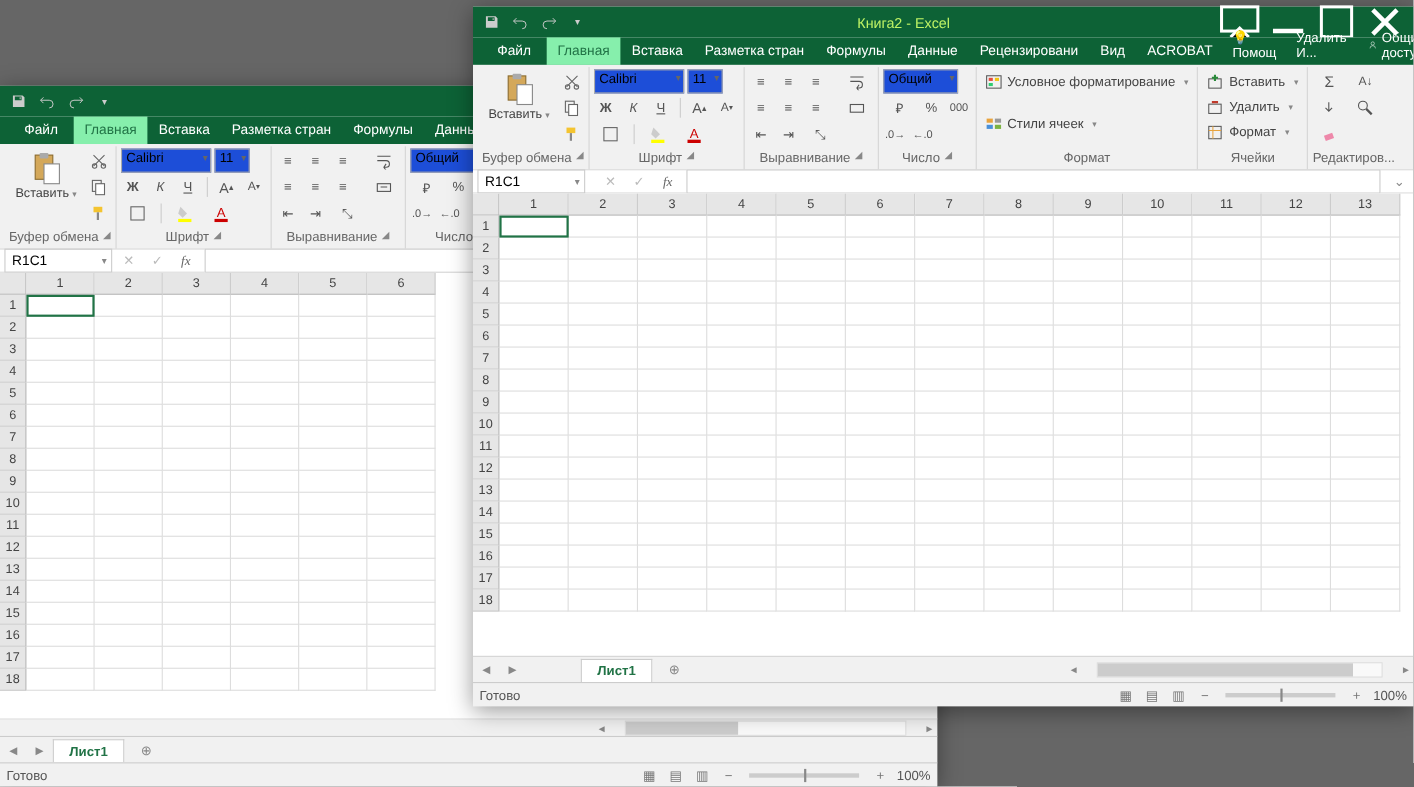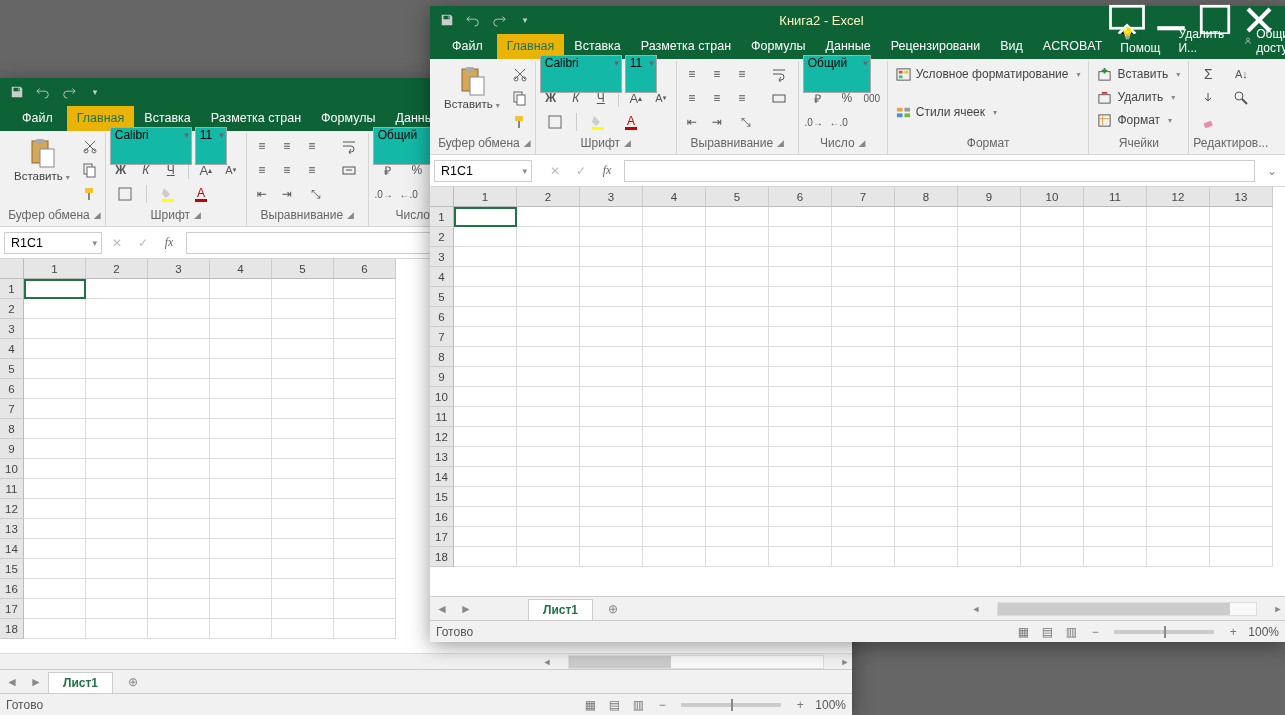--- a/index.html
+++ b/index.html
@@ -3,52 +3,52 @@
 <meta charset="utf-8">
 <style>
 *{box-sizing:border-box;margin:0;padding:0;font-family:"Segoe UI",Tahoma,sans-serif;font-size:12px;user-select:none}
 body{background:#666;width:1285px;height:715px;position:relative;overflow:hidden}
 .win{position:absolute;background:#fff;box-shadow:0 4px 20px rgba(0,0,0,.4);display:flex;flex-direction:column}
 .win1{left:0;top:78px;width:852px;height:637px;z-index:1}
 .win2{left:430px;top:6px;width:855px;height:636px;z-index:2}
 .titlebar{background:#0d6236;height:28px;display:flex;align-items:center;color:#fff;padding:0 4px}
 .tb-btn{width:26px;height:24px;display:flex;align-items:center;justify-content:center;color:#ccc;cursor:pointer}
 .tb-btn svg{width:14px;height:14px}
-.tb-title{flex:1;text-align:center;font-size:13px;color:#fef9c3}
+.tb-title{flex:1;text-align:center;font-size:13px;color:#bef264}
 .sys-btns{display:flex;margin-left:auto}
 .sys-btn{width:44px;height:28px;display:flex;align-items:center;justify-content:center;color:#fff;cursor:pointer}
 .menubar{background:#0d6236;height:25px;display:flex;align-items:flex-end;padding-left:8px}
 .menu-item{color:#fff;padding:5px 10px 6px;font-size:12.5px;cursor:pointer;white-space:nowrap}
 .menu-item.file{padding:5px 14px 6px}
-.menu-item.active{background:#eab308;color:#217346}
+.menu-item.active{background:#86efac;color:#217346}
 .menu-right{margin-left:auto;display:flex;align-items:center;gap:2px;padding-right:4px}
 .menu-user{color:#fff;font-size:12px;padding:4px 8px}
 .menu-share{color:#fff;font-size:12px;padding:4px 10px;display:flex;align-items:center;gap:4px}
 .ribbon{background:#f1f1f1;border-bottom:1px solid #d5d5d5;height:96px;display:flex;padding:2px 4px 0}
 .rgroup{display:flex;flex-direction:column;border-right:1px solid #d5d5d5;padding:2px 4px;position:relative}
 .rgroup-body{flex:1;display:flex;align-items:flex-start;gap:3px}
-.rgroup-label{text-align:center;font-size:11px;color:#666;padding:1px 0 2px;display:flex;align-items:center;justify-content:center;gap:4px}
+.rgroup-label{text-align:center;font-size:11px;color:#666;padding:1px 0 2px;display:flex;align-items:flex-start;justify-content:center;gap:4px}
 .rgroup .dlg{font-size:9px;color:#888;cursor:pointer}
 .rbig{display:flex;flex-direction:column;align-items:center;padding:2px 6px;cursor:pointer}
 .rbig-ico{width:32px;height:32px;display:flex;align-items:center;justify-content:center}
 .rbig-txt{font-size:11.5px;color:#444;margin-top:1px}
 .rcol{display:flex;flex-direction:column;gap:2px}
 .ricon{width:22px;height:22px;display:flex;align-items:center;justify-content:center;cursor:pointer;color:#555}
 .ricon.dd{width:30px}
 .ricon svg{width:16px;height:16px}
-.rsel{border:1px solid #aaa;background:#14b8a6;height:38px;font-size:12px;padding:0 14px 0 4px;cursor:pointer;position:relative}
+.rsel{border:1px solid #aaa;background:#1d4ed8;height:22px;font-size:12px;padding:0 14px 0 4px;cursor:pointer;position:relative}
 .rsel::after{content:"▾";position:absolute;right:2px;top:2px;font-size:9px;color:#666}
 .fontname{width:82px}
 .fontsize{width:32px}
 .numfmt{width:68px}
 .rline{display:flex;align-items:center;gap:3px;height:22px}
 .rbtn-txt{display:flex;align-items:center;gap:5px;height:22px;padding:0 4px;cursor:pointer;font-size:12px;color:#444;white-space:nowrap}
 .rbtn-txt svg{width:15px;height:15px;flex-shrink:0}
 .drop::after{content:"▾";font-size:8px;margin-left:3px;color:#888}
-.fbar{height:32px;border-bottom:1px solid #d5d5d5;display:flex;align-items:center;background:#fff}
+.fbar{height:21px;border-bottom:1px solid #d5d5d5;display:flex;align-items:center;background:#fff}
 .namebox{width:98px;height:22px;border:1px solid #ccc;margin:0 2px 0 4px;padding:0 18px 0 6px;font-size:12.5px;display:flex;align-items:center;position:relative}
 .namebox::after{content:"▾";position:absolute;right:4px;font-size:9px;color:#888}
 .fb-btn{width:26px;height:22px;display:flex;align-items:center;justify-content:center;color:#bbb;cursor:pointer}
 .fb-btn.fx{color:#666;font-style:italic;font-family:serif}
 .fbar-input{flex:1;height:22px;border:1px solid #ccc;margin:0 4px;background:#fff}
 .grid-area{flex:1;display:flex;overflow:hidden;position:relative;background:#fff}
 .grid{display:grid;position:relative}
 .rowhdr{background:#e6e6e6;border-right:1px solid #bbb;border-bottom:1px solid #ccc;display:flex;align-items:center;justify-content:center;font-size:11.5px;color:#444;cursor:pointer}
 .colhdr{background:#e6e6e6;border-right:1px solid #ccc;border-bottom:1px solid #bbb;display:flex;align-items:center;justify-content:center;font-size:11.5px;color:#444;cursor:pointer}
 .corner{background:#e6e6e6;border-right:1px solid #bbb;border-bottom:1px solid #bbb}

